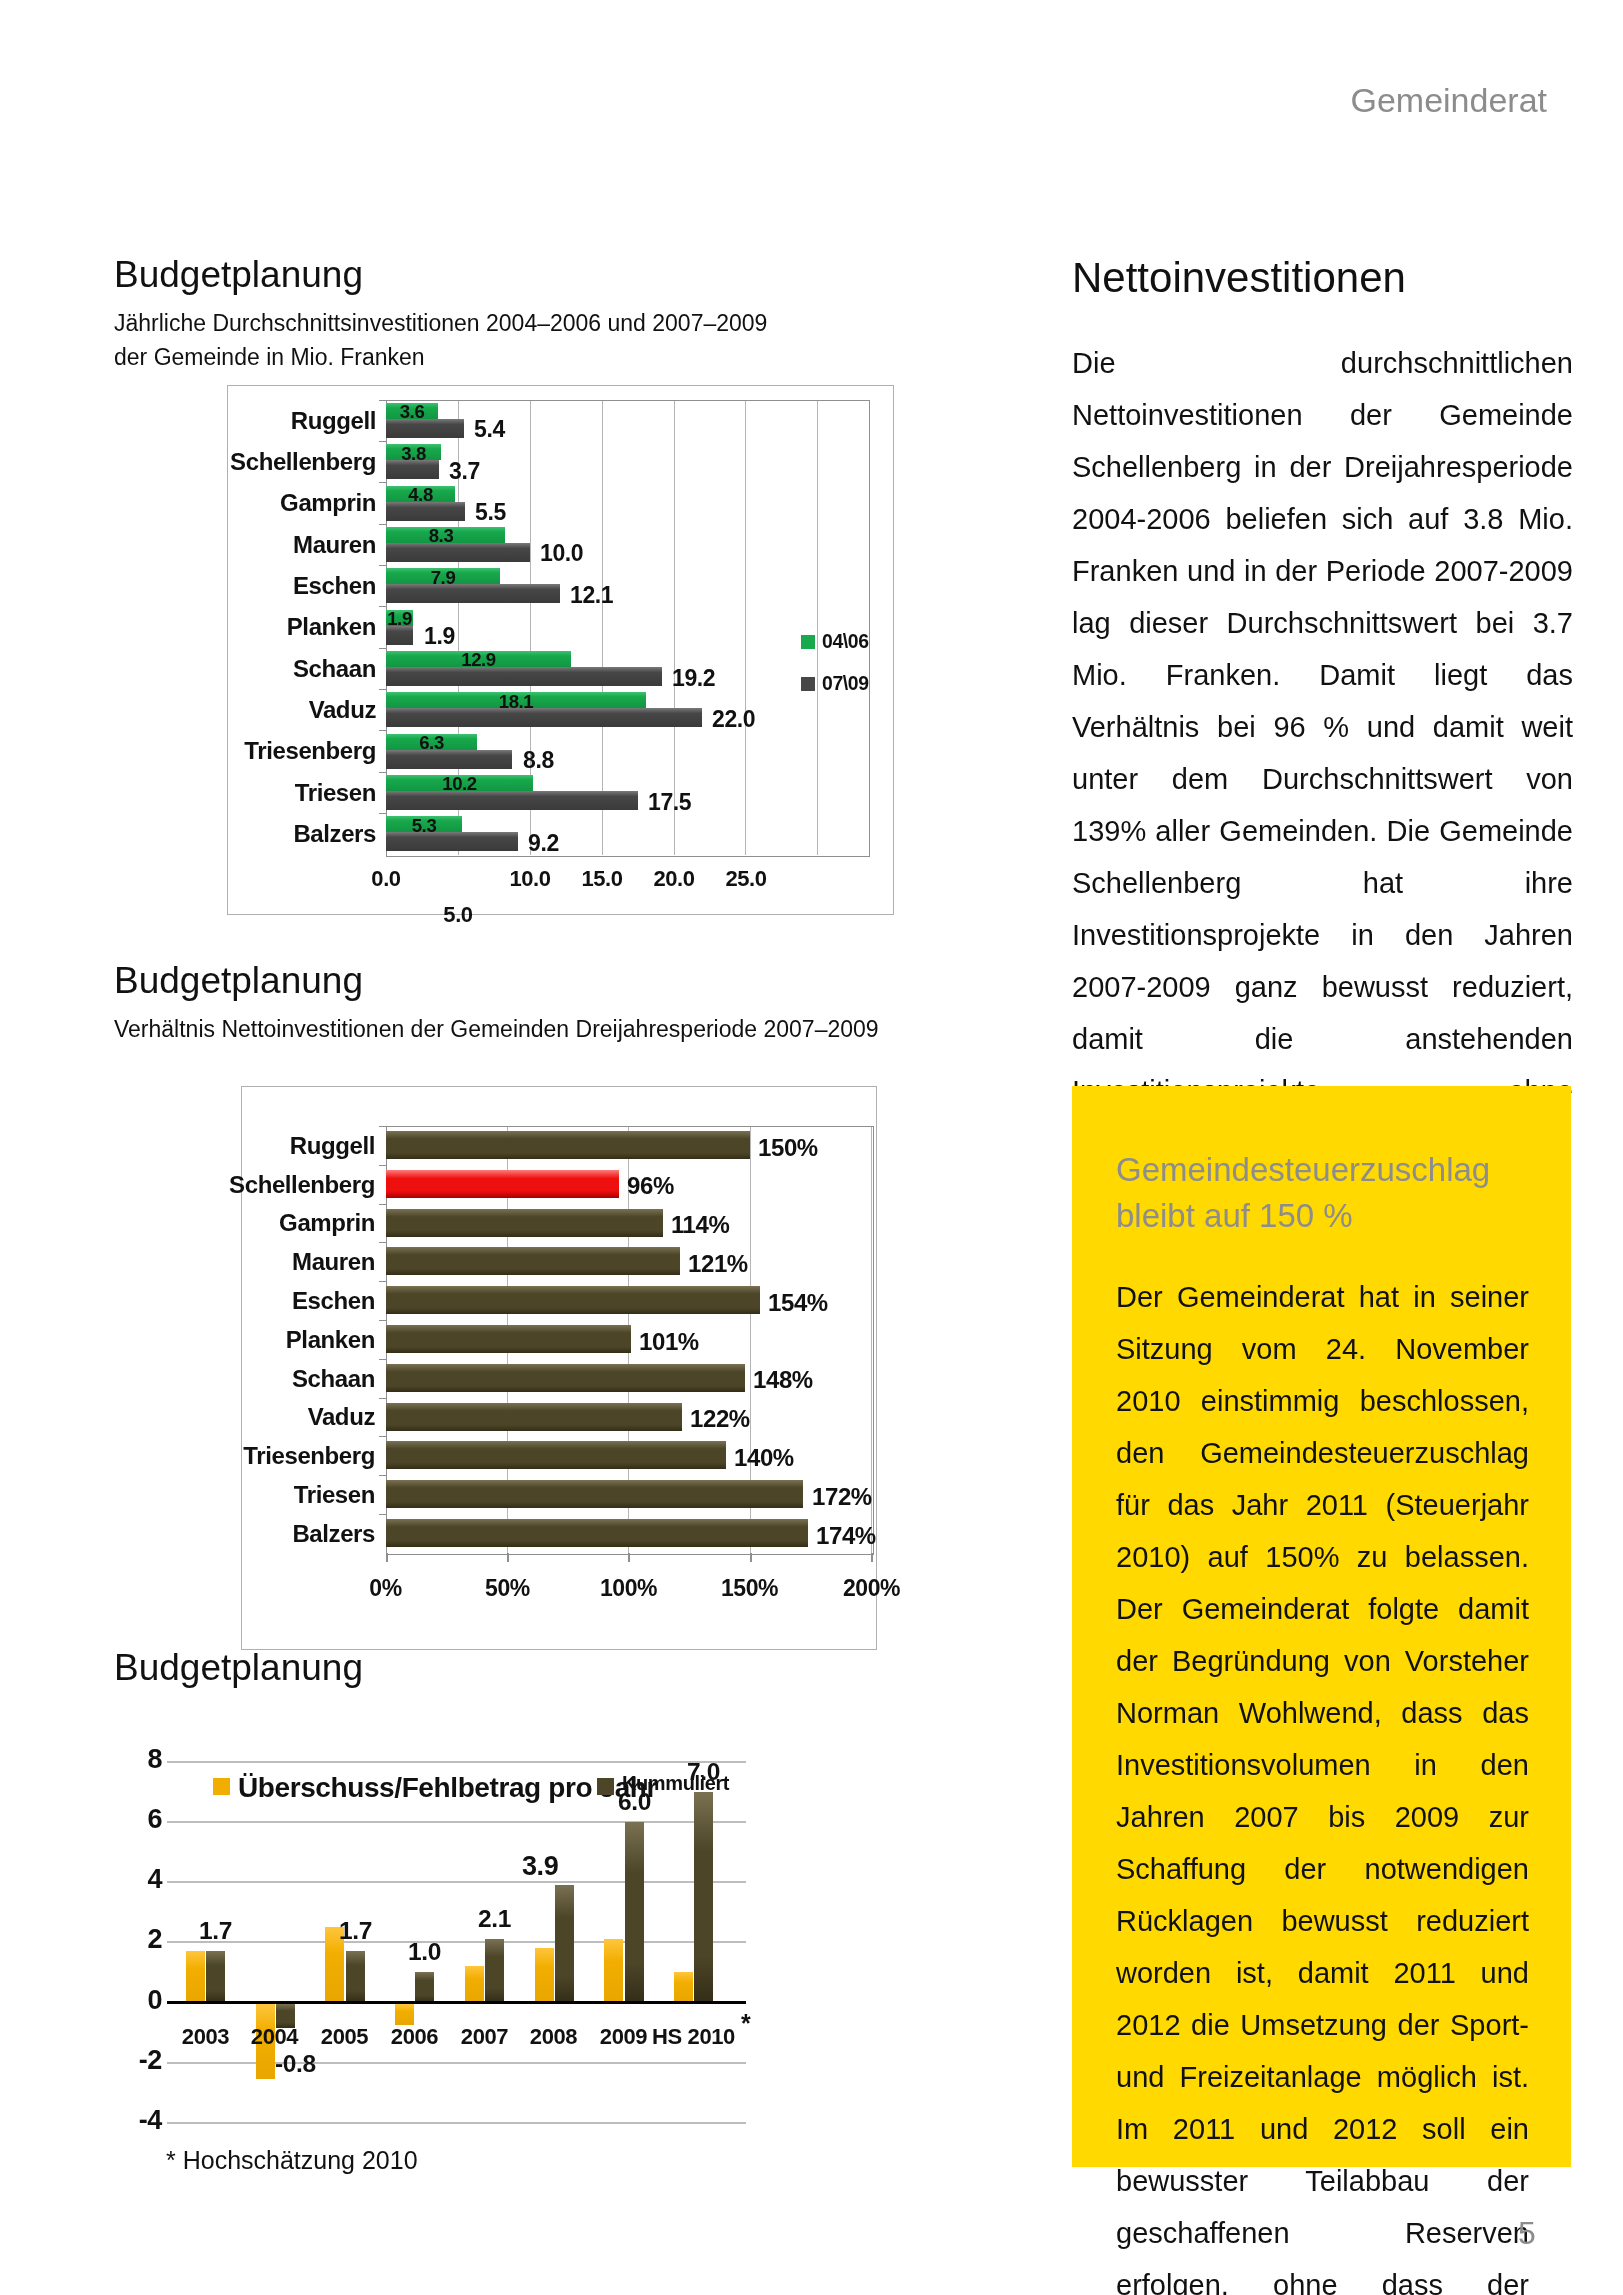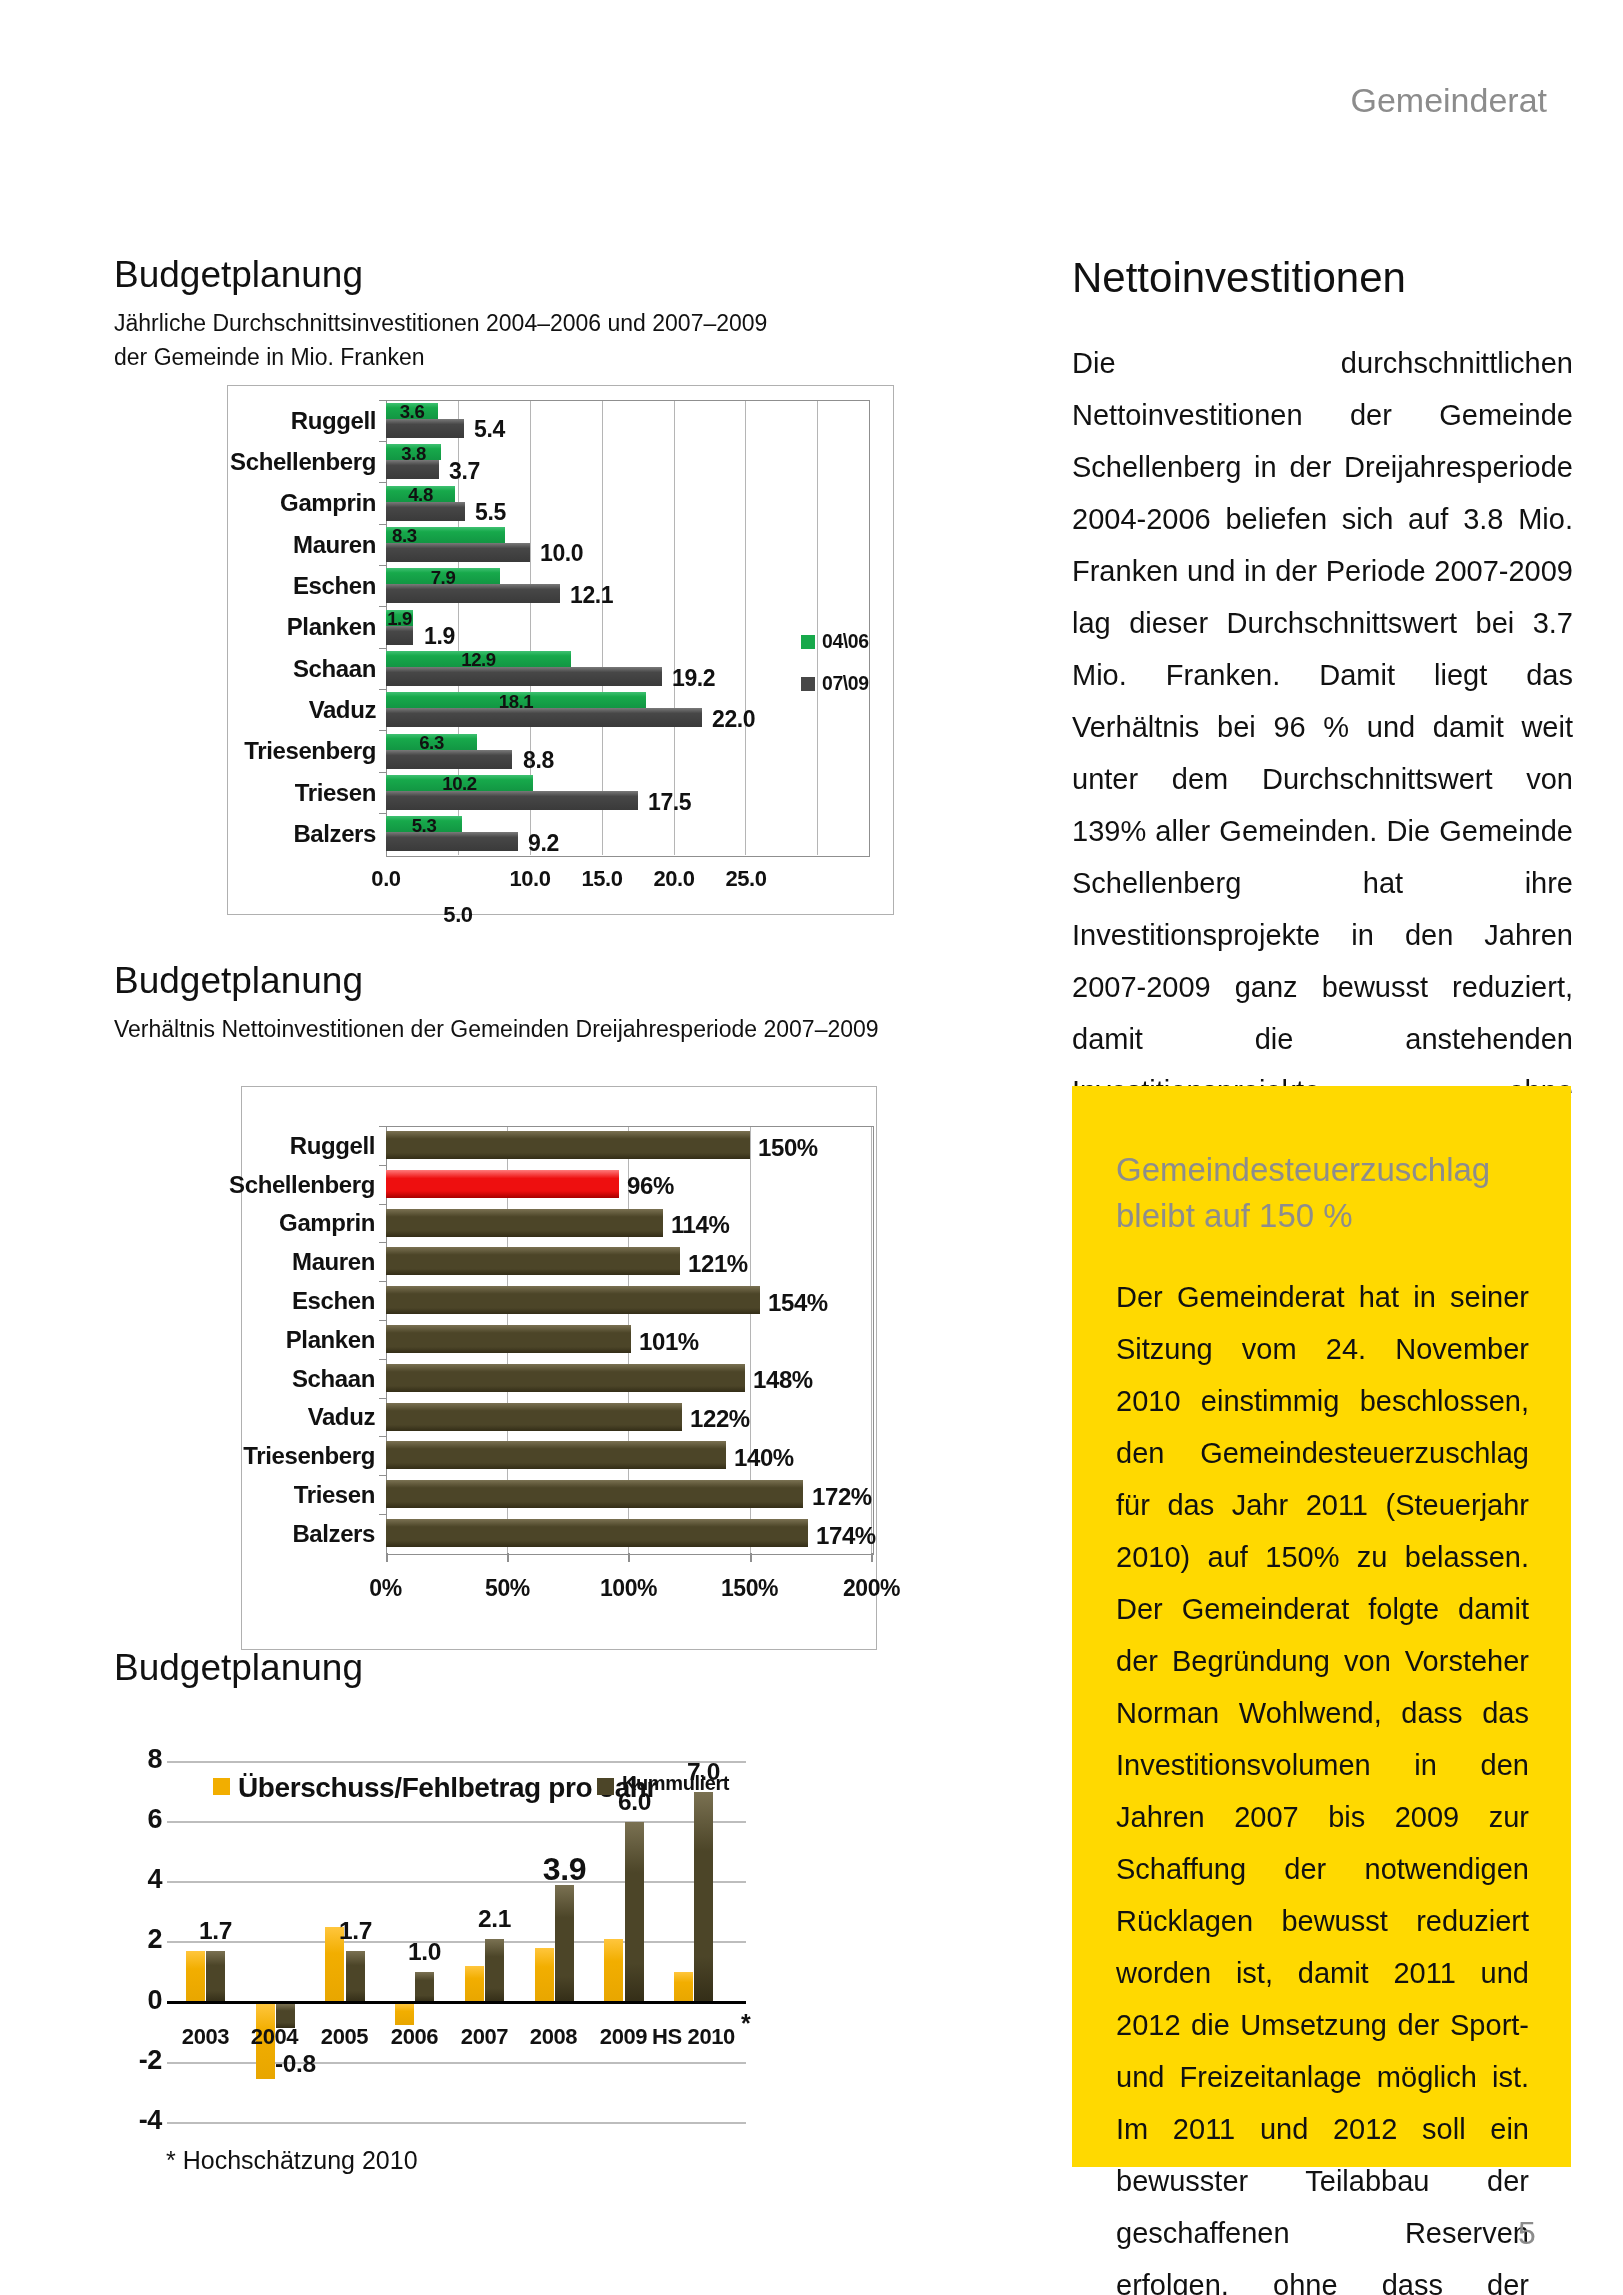--- a/index.html
+++ b/index.html
@@ -67,21 +67,21 @@
       <div class="tick" style="left: 151px; top: 96px; width: 6.8px; height: 0.8px;"></div>
       <div class="ct" style="right: 517px; top: 103px; font-size: 24px;">Gamprin</div>
       <div class="bar green" style="left: 158px; top: 100px; width: 69px; height: 16px;"></div>
       <div class="bar dgray" style="left: 158px; top: 116px; width: 79px; height: 18.6px;"></div>
       <div class="ct" style="left: 158px; top: 98px; width: 69px; text-align: center; font-size: 18.6px;">4.8</div>
       <div class="ct" style="left: 247px; top: 113px; font-size: 23px;">5.5</div>
       <div class="tick" style="left: 151px; top: 138px; width: 6.8px; height: 0.8px;"></div>
       <div class="ct" style="right: 517px; top: 145px; font-size: 24px;">Mauren</div>
       <div class="bar green" style="left: 158px; top: 141px; width: 119px; height: 16px;"></div>
       <div class="bar dgray" style="left: 158px; top: 157px; width: 144px; height: 18.6px;"></div>
-      <div class="ct" style="left: 164px; top: 139px; width: 110px; text-align: left; font-size: 18.6px;">8.3</div>
+      <div class="ct" style="left: 158px; top: 139px; width: 110px; text-align: center; font-size: 18.6px;">8.3</div>
       <div class="ct" style="left: 312px; top: 154px; font-size: 23px;">10.0</div>
       <div class="tick" style="left: 151px; top: 179px; width: 6.8px; height: 0.8px;"></div>
       <div class="ct" style="right: 517px; top: 186px; font-size: 24px;">Eschen</div>
       <div class="bar green" style="left: 158px; top: 182px; width: 114px; height: 16px;"></div>
       <div class="bar dgray" style="left: 158px; top: 198px; width: 174px; height: 18.6px;"></div>
       <div class="ct" style="left: 158px; top: 181px; width: 114px; text-align: center; font-size: 18.6px;">7.9</div>
       <div class="ct" style="left: 342px; top: 196px; font-size: 23px;">12.1</div>
       <div class="tick" style="left: 151px; top: 220px; width: 6.8px; height: 0.8px;"></div>
       <div class="ct" style="right: 517px; top: 227px; font-size: 24px;">Planken</div>
       <div class="bar green" style="left: 158px; top: 224px; width: 27px; height: 16px;"></div>
@@ -226,21 +226,21 @@
       <div class="bar amber" style="left: 277px; width: 18.6px; top: 262px; height: 21px;"></div>
       <div class="bar olive" style="left: 297px; width: 18.6px; top: 230px; height: 30px;"></div>
       <div class="ct" style="left: 264px; top: 196px; width: 85px; text-align: center; font-size: 24.5px;">1.0</div>
       <div class="ct" style="left: 246px; top: 282px; width: 101px; text-align: center; font-size: 22px;">2006</div>
       <div class="bar amber" style="left: 347px; width: 18.6px; top: 224px; height: 36px;"></div>
       <div class="bar olive" style="left: 367px; width: 18.6px; top: 197px; height: 63px;"></div>
       <div class="ct" style="left: 334px; top: 163px; width: 85px; text-align: center; font-size: 24.5px;">2.1</div>
       <div class="ct" style="left: 316px; top: 282px; width: 101px; text-align: center; font-size: 22px;">2007</div>
       <div class="bar amber" style="left: 417px; width: 18.6px; top: 206px; height: 54px;"></div>
       <div class="bar olive" style="left: 437px; width: 18.6px; top: 143px; height: 117px;"></div>
-      <div class="ct" style="left: 404px; top: 109px; width: 85px; text-align: center; font-size: 32px;">3.9</div>
+      <div class="ct" style="left: 404px; top: 109px; width: 85px; text-align: left; font-size: 27px;">3.9</div>
       <div class="ct" style="left: 385px; top: 282px; width: 101px; text-align: center; font-size: 22px;">2008</div>
       <div class="bar amber" style="left: 486px; width: 18.6px; top: 197px; height: 63px;"></div>
       <div class="bar olive" style="left: 507px; width: 18.6px; top: 80px; height: 181px;"></div>
       <div class="ct" style="left: 474px; top: 46px; width: 85px; text-align: center; font-size: 24.5px;">6.0</div>
       <div class="ct" style="left: 455px; top: 282px; width: 101px; text-align: center; font-size: 22px;">2009</div>
       <div class="bar amber" style="left: 556px; width: 18.6px; top: 230px; height: 30px;"></div>
       <div class="bar olive" style="left: 576px; width: 18.6px; top: 50px; height: 211px;"></div>
       <div class="ct" style="left: 543px; top: 16px; width: 85px; text-align: center; font-size: 24.5px;">7.0</div>
       <div class="ct" style="left: 525px; top: 282px; width: 101px; text-align: center; font-size: 22px;">HS 2010</div>
       <div class="ct" style="left: 623px; top: 267px; font-size: 25px;">*</div>

